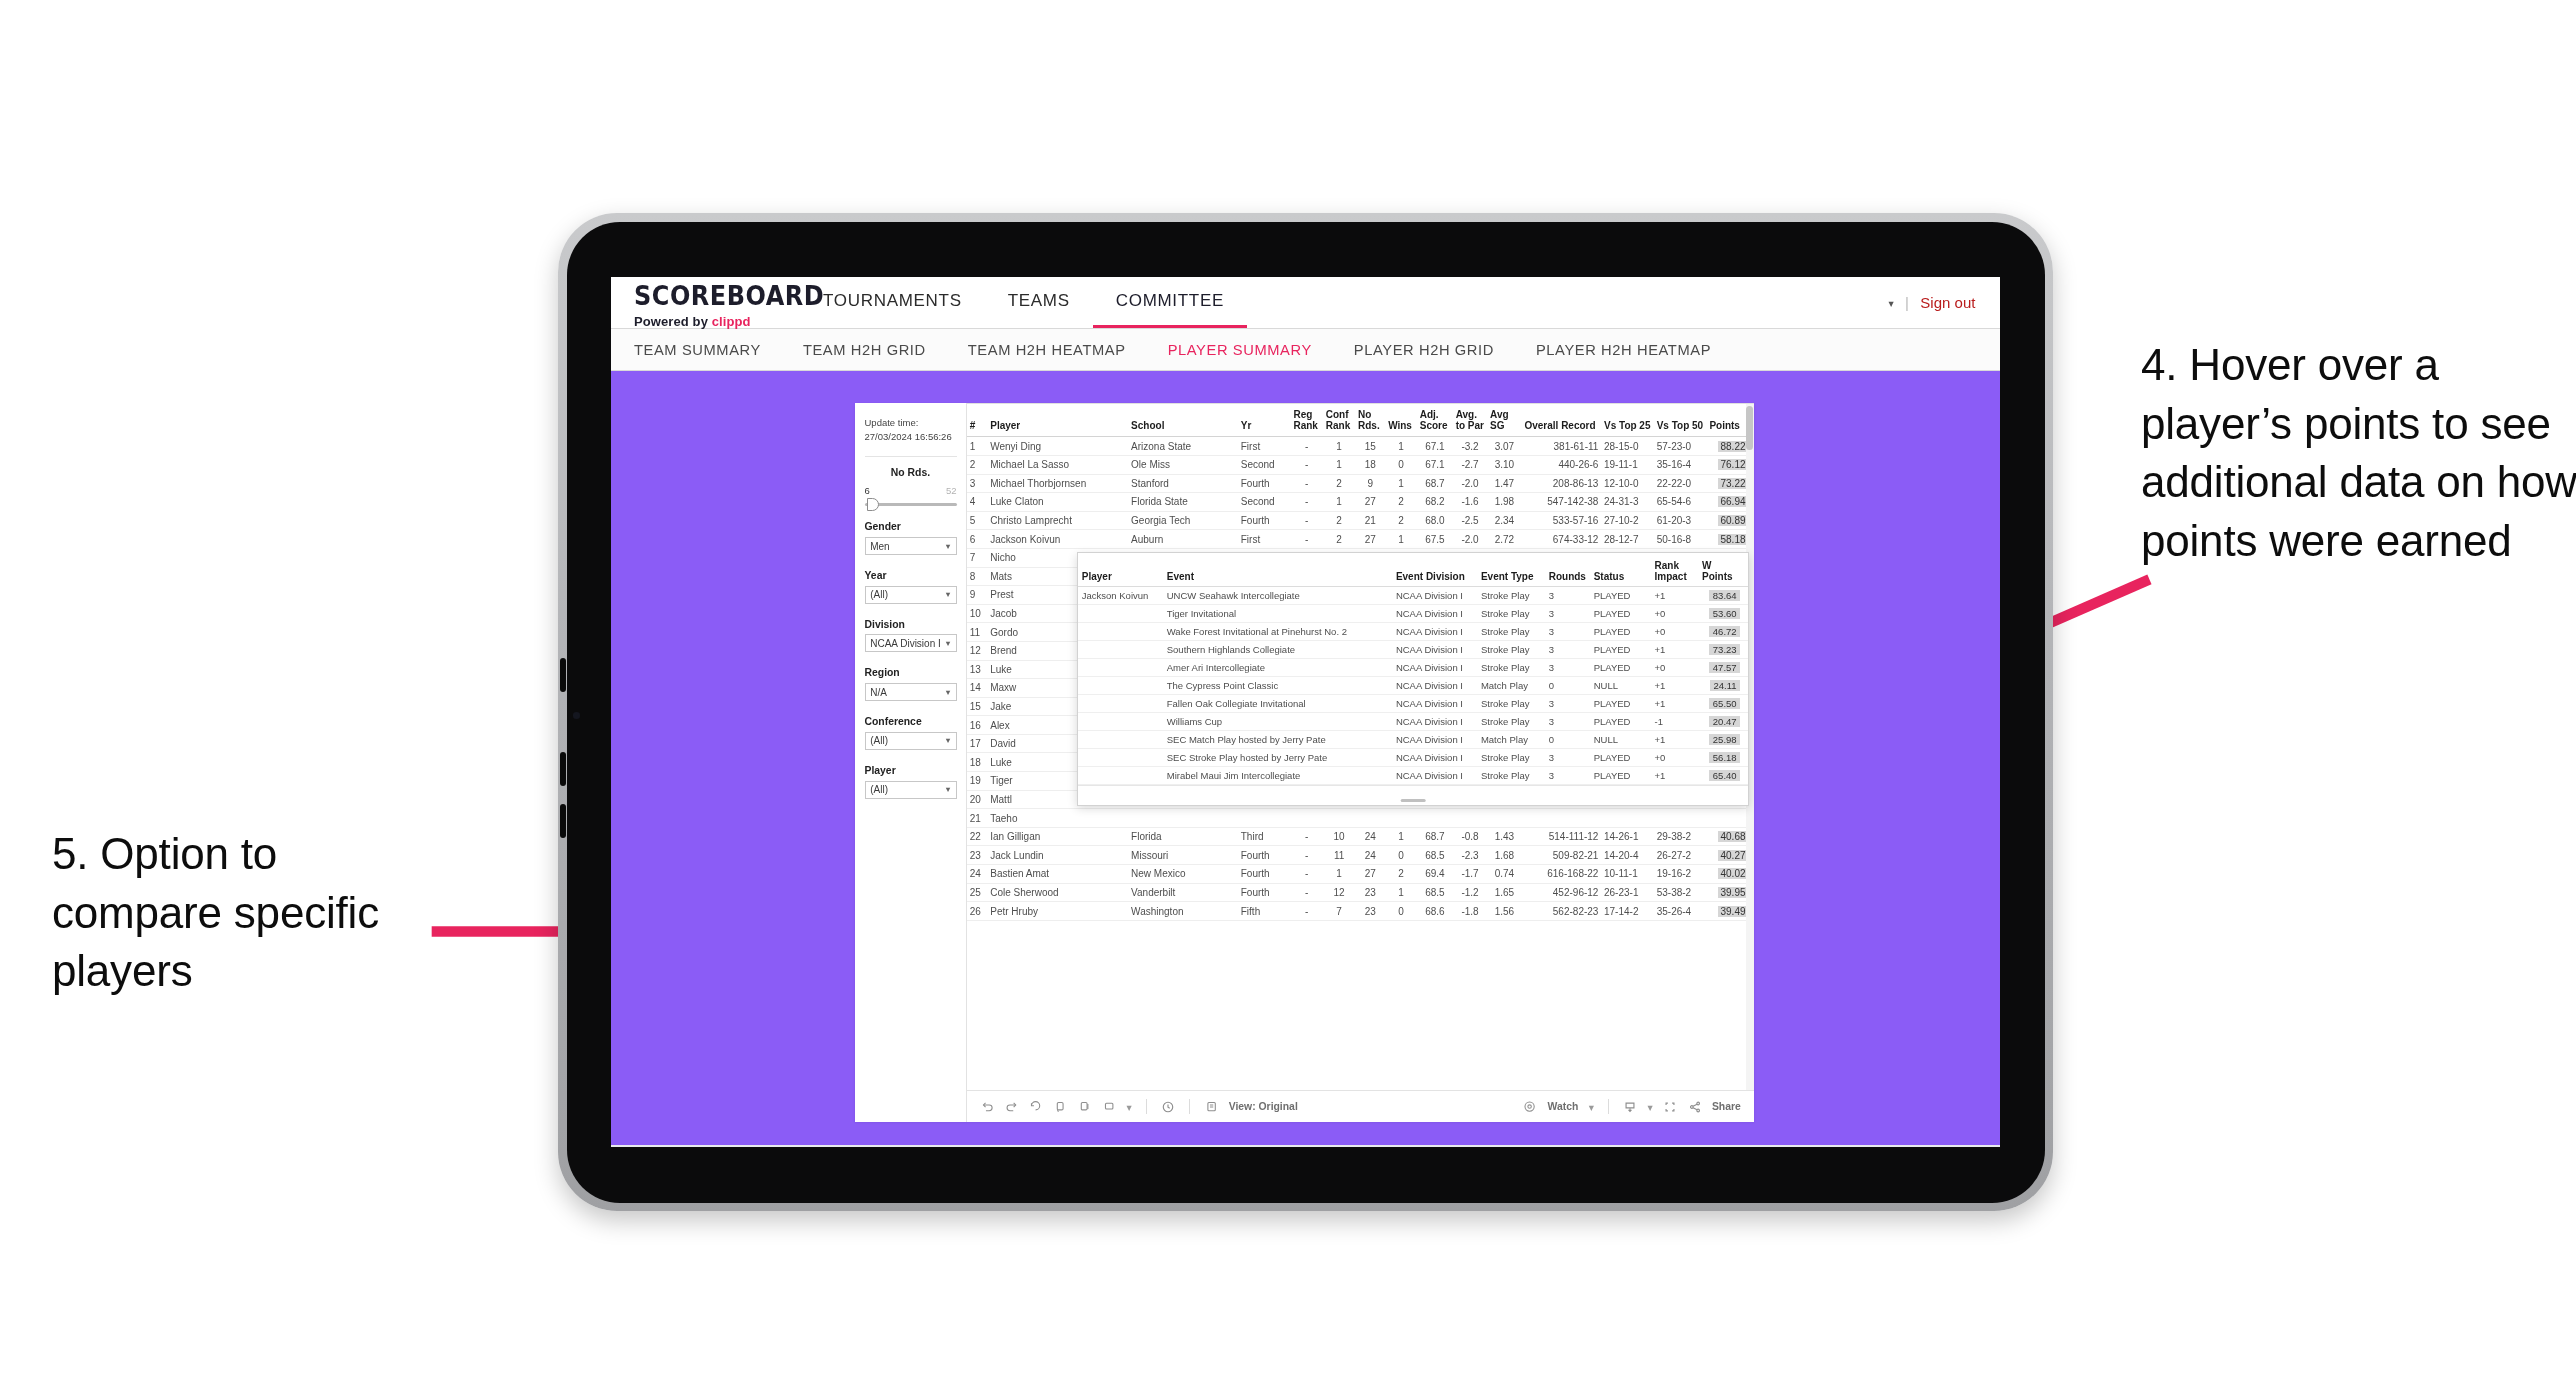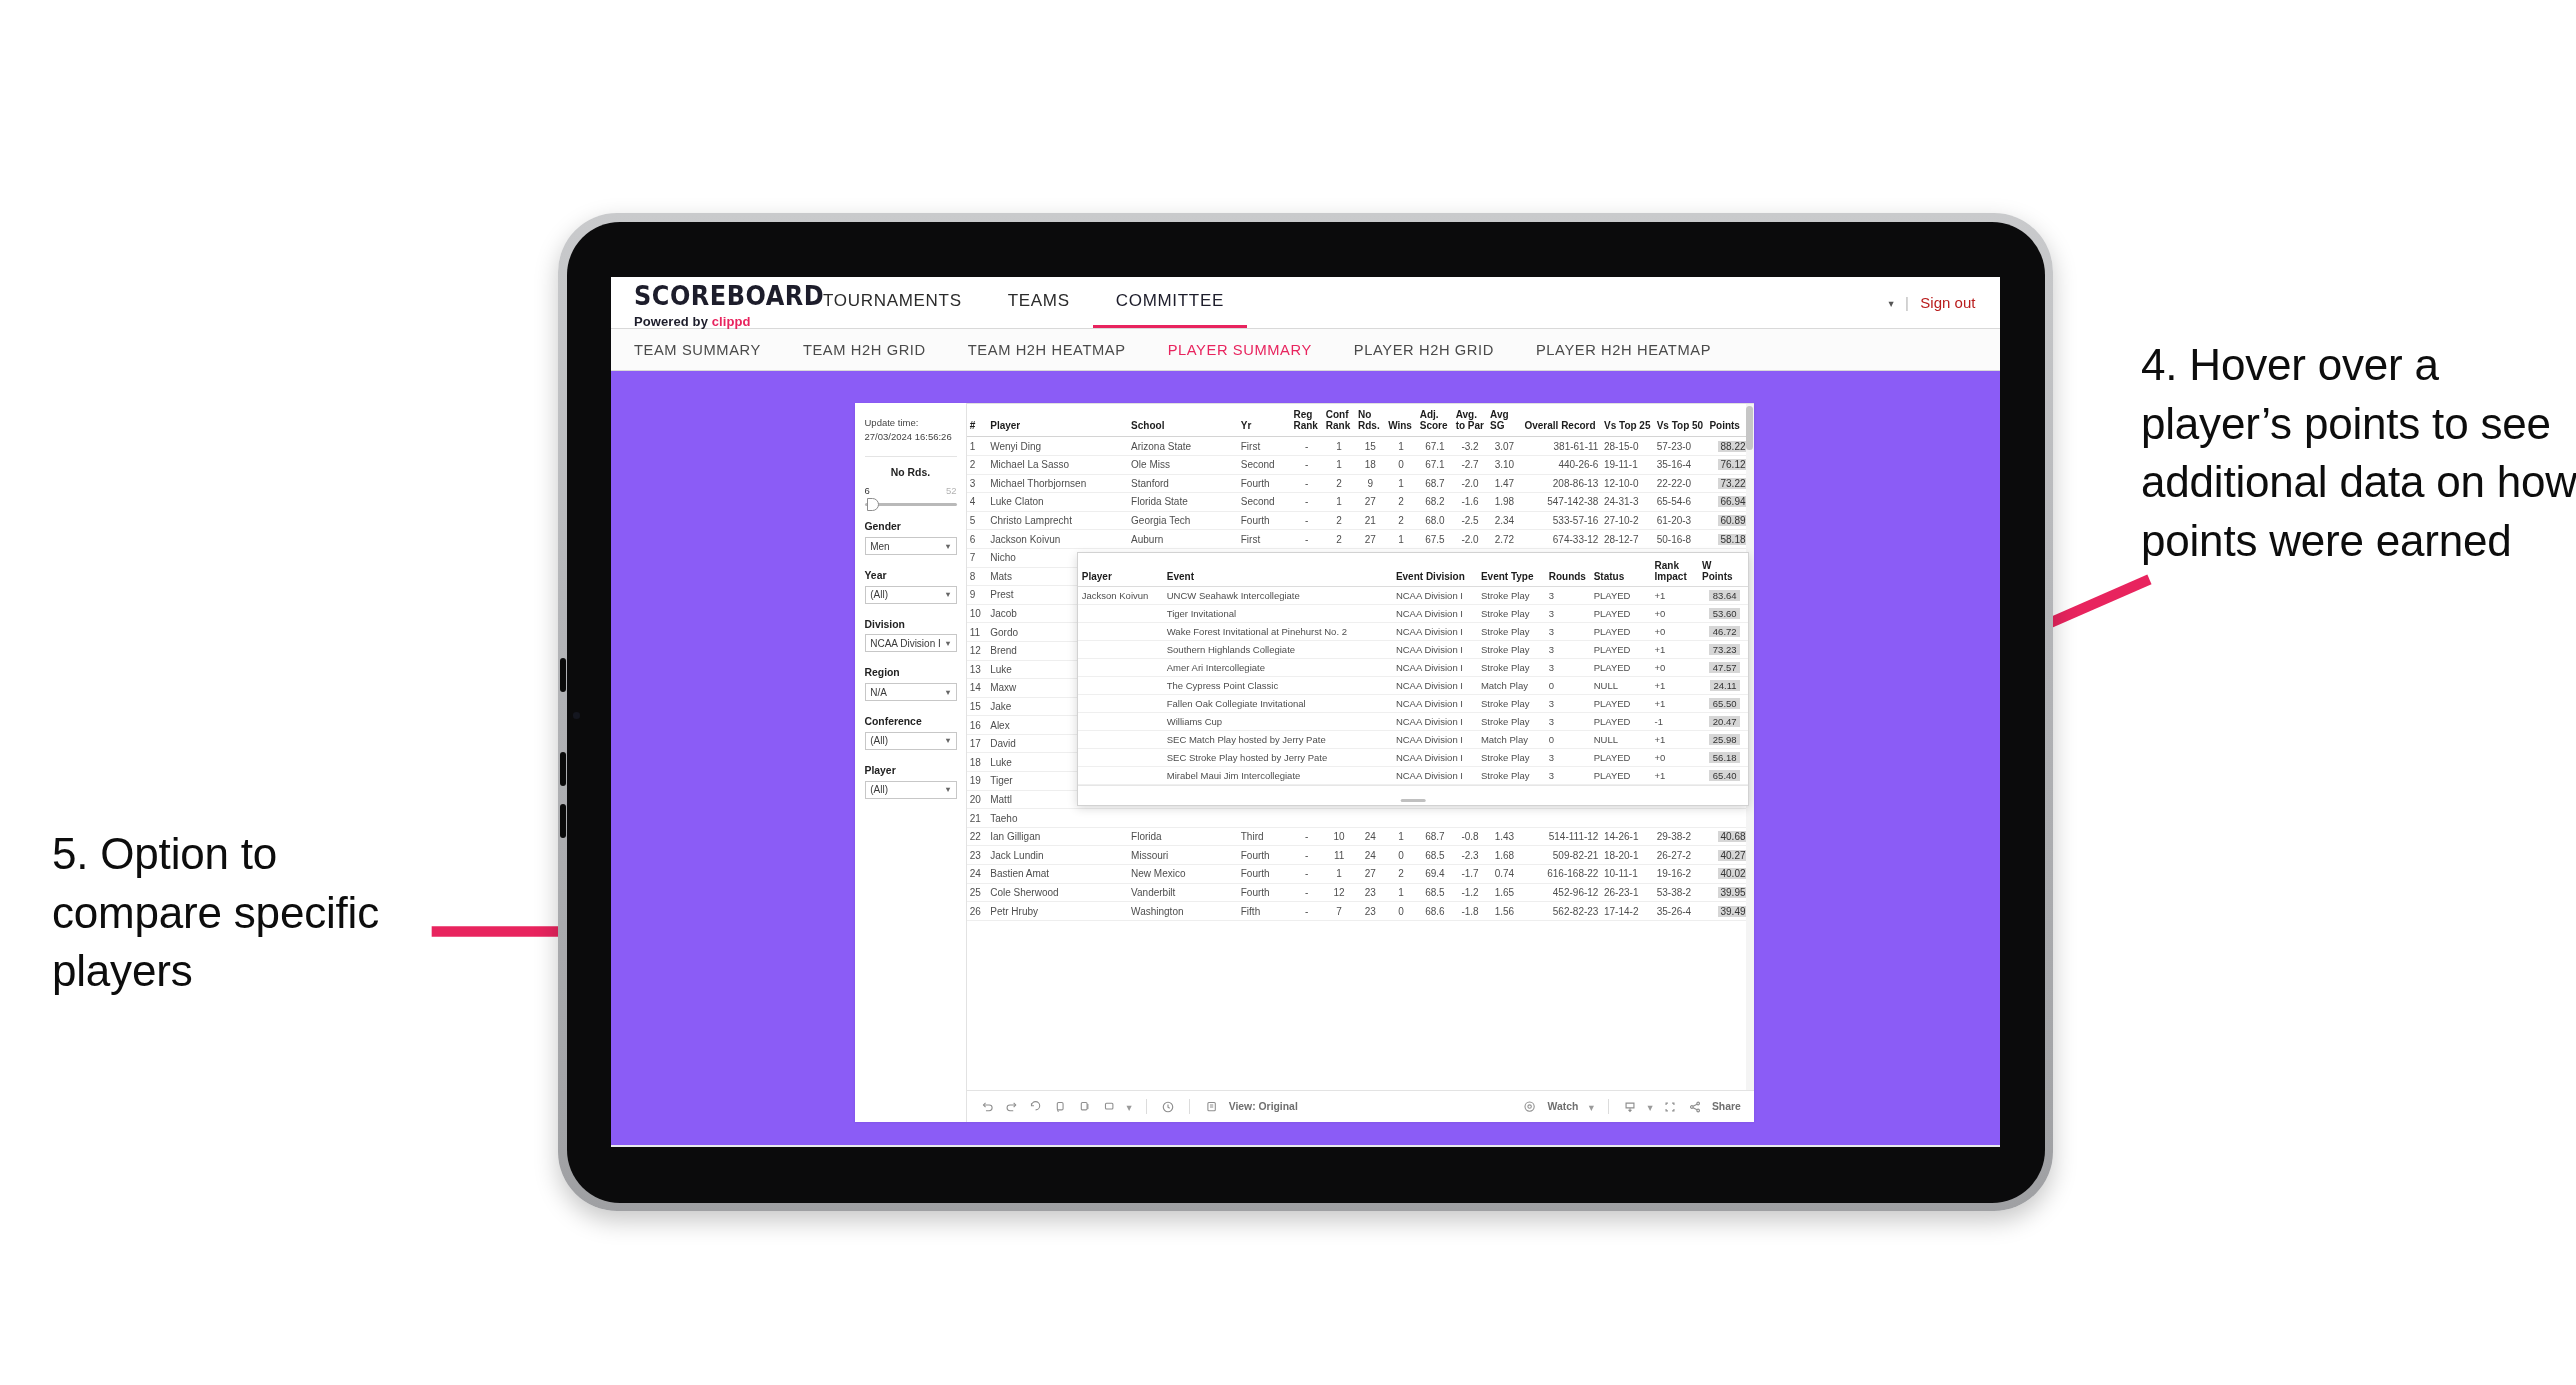--- a/index.html
+++ b/index.html
@@ -778,21 +778,21 @@
                       <td class="c-sch">Missouri</td>
                       <td class="c-yr">Fourth</td>
                       <td class="c-s">-</td>
                       <td class="c-s">11</td>
                       <td class="c-s">24</td>
                       <td class="c-s">0</td>
                       <td class="c-sc">68.5</td>
                       <td class="c-sc">-2.3</td>
                       <td class="c-sc">1.68</td>
                       <td class="c-rec">509-82-21</td>
-                      <td class="c-vt">18-20-1</td>
+                      <td class="c-vt">14-20-4</td>
                       <td class="c-vt">26-27-2</td>
                       <td class="c-pts"><span class="pts-cell">40.27</span></td>
                     </tr>
                     <tr>
                       <td class="c-num">24</td>
                       <td class="c-pl">Bastien Amat</td>
                       <td class="c-sch">New Mexico</td>
                       <td class="c-yr">Fourth</td>
                       <td class="c-s">-</td>
                       <td class="c-s">1</td>

